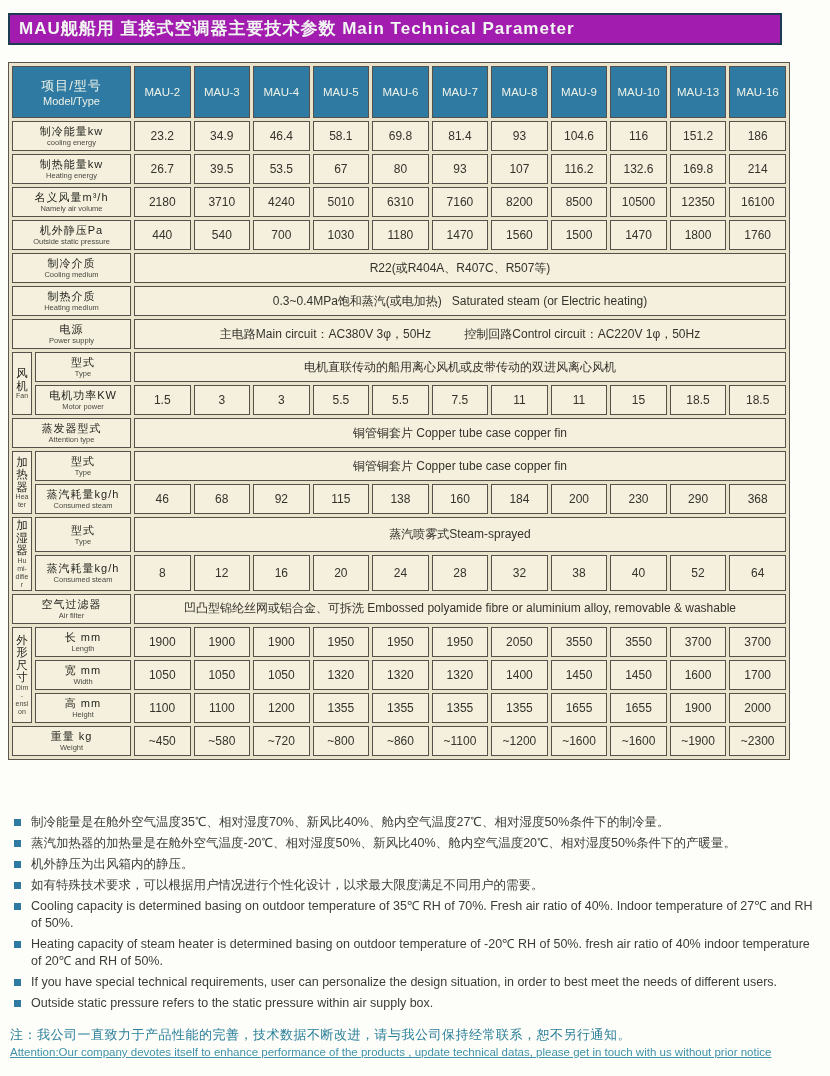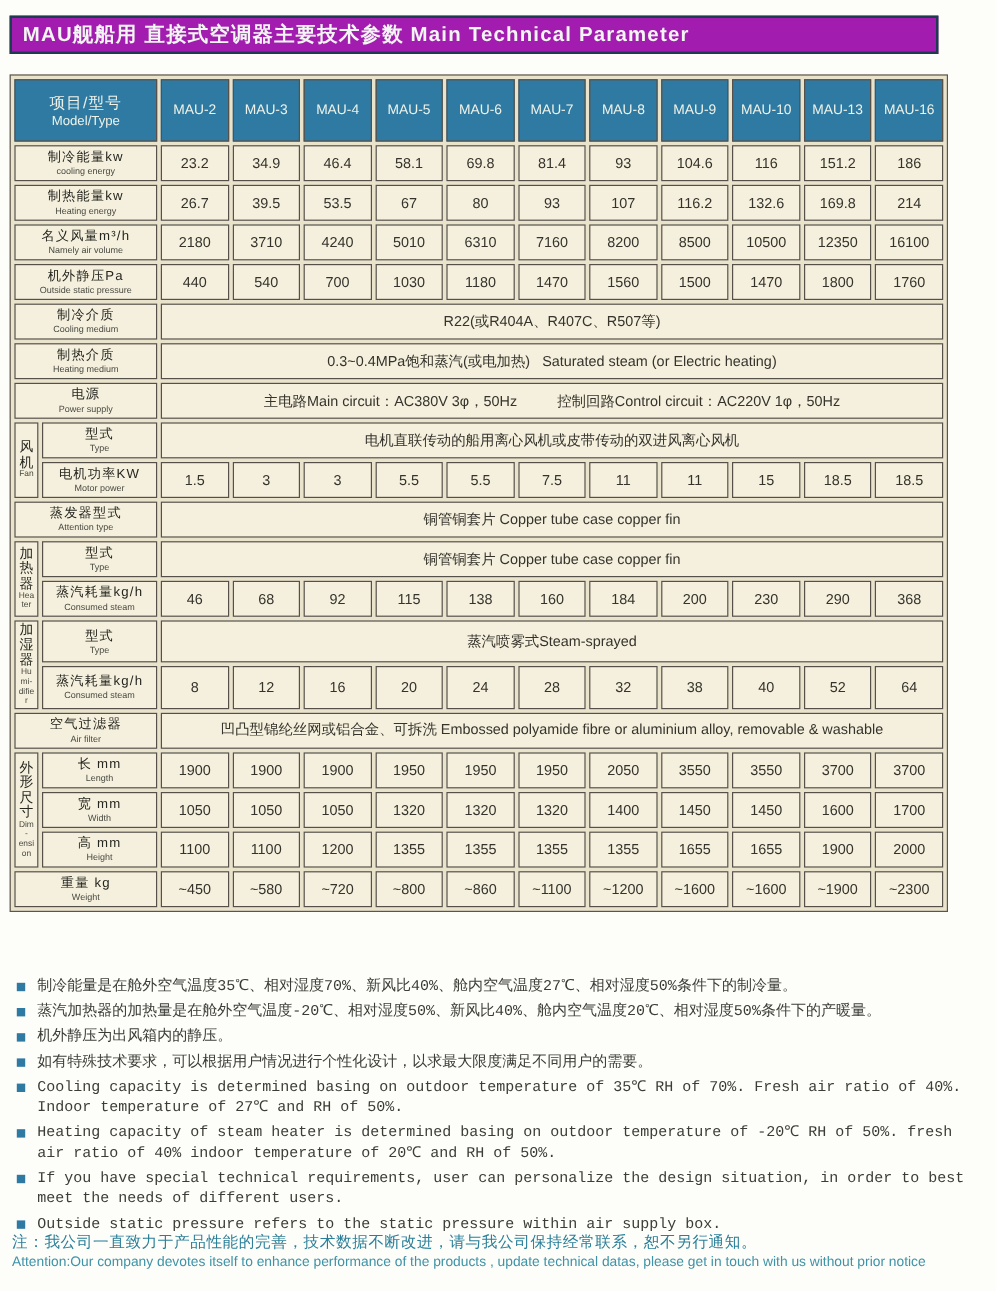--- a/index.html
+++ b/index.html
@@ -33,28 +33,28 @@
   .corner .en { font-size:11px;text-align:center; }
   .spec-table td { height:30px; }
   .lbl .zh { font-size:11px; color:#262620; line-height:13px; letter-spacing:1px; }
   .lbl .en { font-size:7.5px; color:#4a4a42; line-height:9px; }
   .val { font-size:12px; color:#35332c; }
   .span-cell { font-size:12px; color:#35332c; white-space:pre-wrap;margin-left:40px; }
   .grp { width:20px; padding:0; }
   .grp .zh { font-size:11.5px; line-height:12.5px; color:#262620; }
   .grp .en { font-size:7px; line-height:8px; color:#4a4a42; word-break:break-word; }
 
-  .notes { position:absolute; left:14px; top:814px; width:806px;font-family:Liberation Mono, monospace; }
+  .notes { position:absolute; left:14px; top:814px; width:806px; }
   .note { display:flex; margin-bottom:4px; }
   .note .bullet { flex:0 0 7px; width:7px; height:7px; background:#2f7aa2; margin:5px 10px 0 0; }
   .note .txt { font-size:12.5px; color:#3d3d38; line-height:17px; }
 
   .attention { position:absolute; left:10px; top:1026px; width:812px; color:#2a7f99; }
   .attention .zh { font-size:13px; line-height:18px; letter-spacing:0.5px; }
-  .attention .en { font-size:11.5px; line-height:16px; color:#3f93a8; }
+  .attention .en { font-size:11.5px; line-height:16px; color:#3f93a8;text-decoration:underline; }
 </style>
 </head>
 <body>
 
 <div class="page">
 
   <div class="title-bar">MAU舰船用 直接式空调器主要技术参数 Main Technical Parameter</div>
 
   <table class="spec-table">
     <colgroup>

